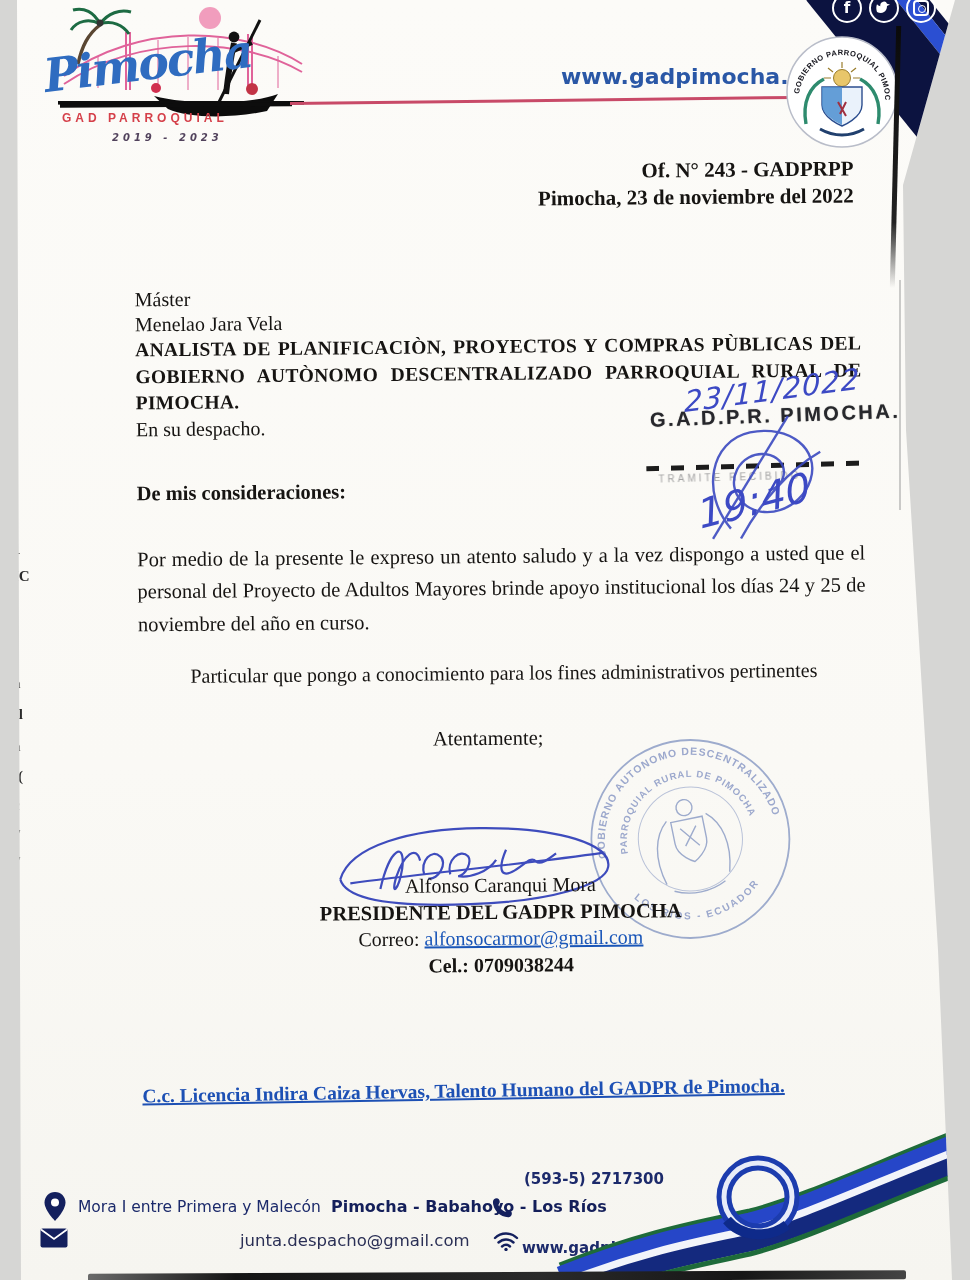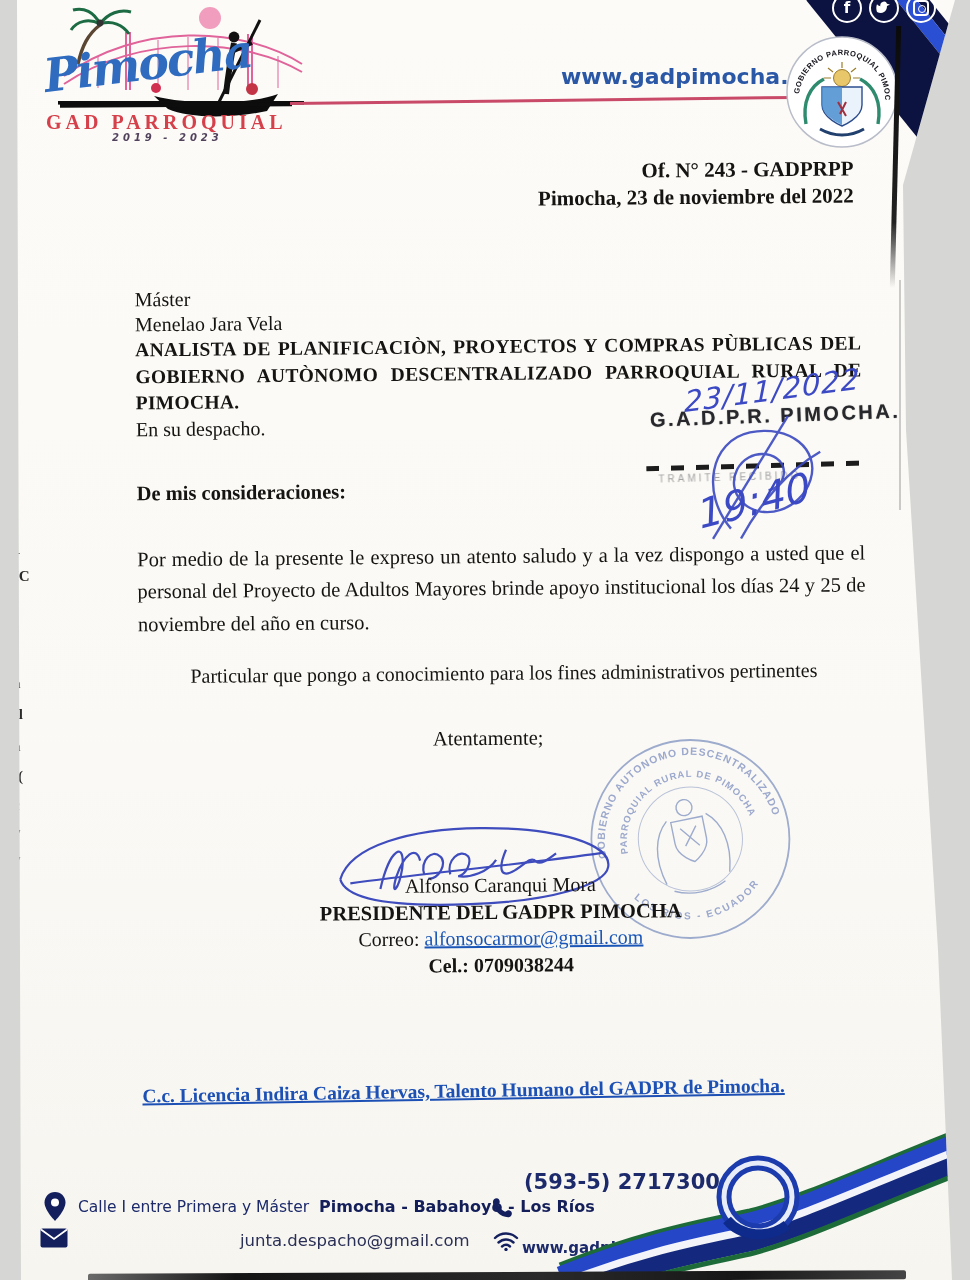--- a/index.html
+++ b/index.html
@@ -2,22 +2,22 @@
 <html><head>
 <meta charset="utf-8">
 <style>
   html,body{margin:0;padding:0;background:#cfcfcf;}
   .canvas{position:relative;width:970px;height:1280px;background:#d6d6d4;overflow:hidden;
           font-family:"Liberation Serif",serif;color:#161412;}
   .page{position:absolute;inset:0;background:linear-gradient(180deg,#fcfbf8 0%,#faf9f5 60%,#f6f5f0 100%);
         clip-path:polygon(17px 0,955px 0,903px 185px,906px 430px,938px 950px,952px 1280px,21px 1280px);}
   .abs{position:absolute;}
   
-  .logo-org{position:absolute;left:46px;top:111px;font-family:Liberation Serif, serif;font-weight:bold;
-            font-size:20px;letter-spacing:4px;color:#d5404a;}
+  .logo-org{position:absolute;left:62px;top:111px;font-family:Liberation Sans, sans-serif;font-weight:bold;
+            font-size:12px;letter-spacing:4px;color:#d5404a;}
   .logo-period{position:absolute;left:112px;top:132px;font-family:"DejaVu Sans",sans-serif;font-weight:bold;
             font-size:10px;letter-spacing:4px;color:#51425c;font-style:italic;}
   .rule-black{position:absolute;left:60px;top:103px;width:232px;height:4px;background:#0d0d0d;transform:rotate(-.4deg);}
   .rule-pink{position:absolute;left:290px;top:99px;width:505px;height:3px;background:#c84a68;transform:rotate(-.7deg);}
   .hdr-web{position:absolute;left:561px;top:64px;font-family:"DejaVu Sans",sans-serif;font-weight:bold;
            font-size:22px;color:#2a57a6;}
   .ribbon-wrap{position:absolute;left:881px;top:-60px;width:280px;height:96px;transform:rotate(51deg);transform-origin:0 0;}
   .ribbon-wrap .s1{height:10px;background:#0c1340;}
   .ribbon-wrap .s2{height:16px;background:#2b4fd2;}
   .ribbon-wrap .s3{height:70px;background:#0c1340;}
@@ -49,21 +49,21 @@
   .signer{position:absolute;left:288px;top:872px;width:420px;text-align:center;font-size:20px;line-height:26.5px;}
   .signer .t{font-weight:bold;font-size:20.5px;}
   .link{color:#1a56b8;text-decoration:underline;}
   .cc{position:absolute;left:138px;top:1080px;font-size:19.5px;font-weight:bold;color:#1d50b4;
       text-decoration:underline;text-decoration-thickness:1.5px;transform:rotate(-.4deg);}
   
   .ft{font-family:"DejaVu Sans",sans-serif;color:#1c2a6b;}
   .ft-addr{position:absolute;left:78px;top:1197px;font-size:15.5px;}
   .ft-addr b{font-size:16px;color:#141f5a;margin-left:10px;}
   .ft-mail{position:absolute;left:240px;top:1231px;font-size:16.5px;color:#2a2f55;}
-  .ft-phone{position:absolute;left:524px;top:1170px;font-size:21px;font-weight:600;}
+  .ft-phone{position:absolute;left:524px;top:1170px;font-size:15px;font-weight:600;}
   .ft-web{position:absolute;left:522px;top:1239px;font-size:15px;font-weight:600;}
   .edge-frag{position:absolute;left:13px;font-size:15px;font-weight:bold;color:#2b2b2b;font-family:"Liberation Serif",serif;}
   .bottom-band{position:absolute;left:88px;top:1272px;width:818px;height:9px;border-radius:2px;
                background:linear-gradient(90deg,#6a6a6a,#141414 18%,#2a2a2a 55%,#161616 80%,#444);transform:rotate(-.25deg);}
   .edge-line{position:absolute;left:893px;top:26px;width:5px;height:262px;transform:rotate(1.4deg);
              background:linear-gradient(#0a0a0a,#222 75%,rgba(34,34,34,0));}
   .edge-line2{position:absolute;left:899px;top:280px;width:2px;height:230px;background:#9a9a9a;opacity:.5;}
 </style>
 </head>
 <body>
@@ -240,21 +240,21 @@
       </div>
 
       <div class="cc">C.c. Licencia Indira Caiza Hervas, Talento Humano del GADPR de Pimocha.</div>
     </div>
 
     <svg class="abs" style="left:44px;top:1192px;" width="22" height="30" viewBox="0 0 22 30">
       <path d="M11,0 C5,0 0.5,4.8 0.5,10.6 c0,7.8 10.5,18.4 10.5,18.4 s10.5,-10.6 10.5,-18.4 C21.5,4.8 17,0 11,0 z" fill="#14205e"></path>
       <circle cx="11" cy="10.4" r="4" fill="#fff"></circle>
     </svg>
     <div class="ft ft-addr">
-      <span>Calle I  entre Primera y Máster</span><b>Pimocha - Babahoyo - Los Ríos</b>
+      <span>Mora I  entre Primera y Malecón</span><b>Pimocha - Babahoyo - Los Ríos</b>
     </div>
     <svg class="abs" style="left:40px;top:1228px;" width="28" height="20" viewBox="0 0 28 20">
       <rect x="0.5" y="0.5" width="27" height="19" rx="2" fill="#14205e"></rect>
       <path d="M1,1.5 L14,11 L27,1.5" stroke="#fff" stroke-width="1.8" fill="none"></path>
     </svg>
     <div class="ft ft-mail">junta.despacho@gmail.com</div>
     <svg class="abs" style="left:492px;top:1197px;" width="23" height="23" viewBox="0 0 22 22">
       <path d="M4.5,1.2 c2.1,0 3.6,2.6 2.6,4.6 l-1,1.9 c1.2,2.9 3.5,5.2 6.4,6.4 l1.9,-1 c2,-1 4.6,0.5 4.6,2.6 c0,1.9 -1.6,3.6 -3.6,3.6 C8,19.3 0.9,12.2 0.9,4.8 C0.9,2.8 2.5,1.2 4.5,1.2 z" fill="#14205e"></path>
     </svg>
     <div class="ft ft-phone">(593-5) 2717300</div>

